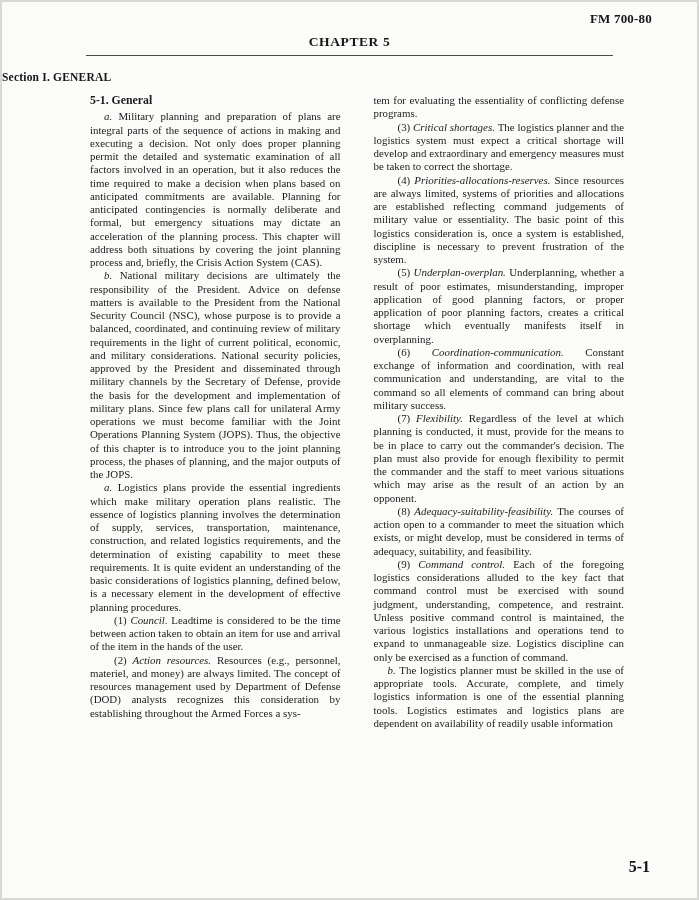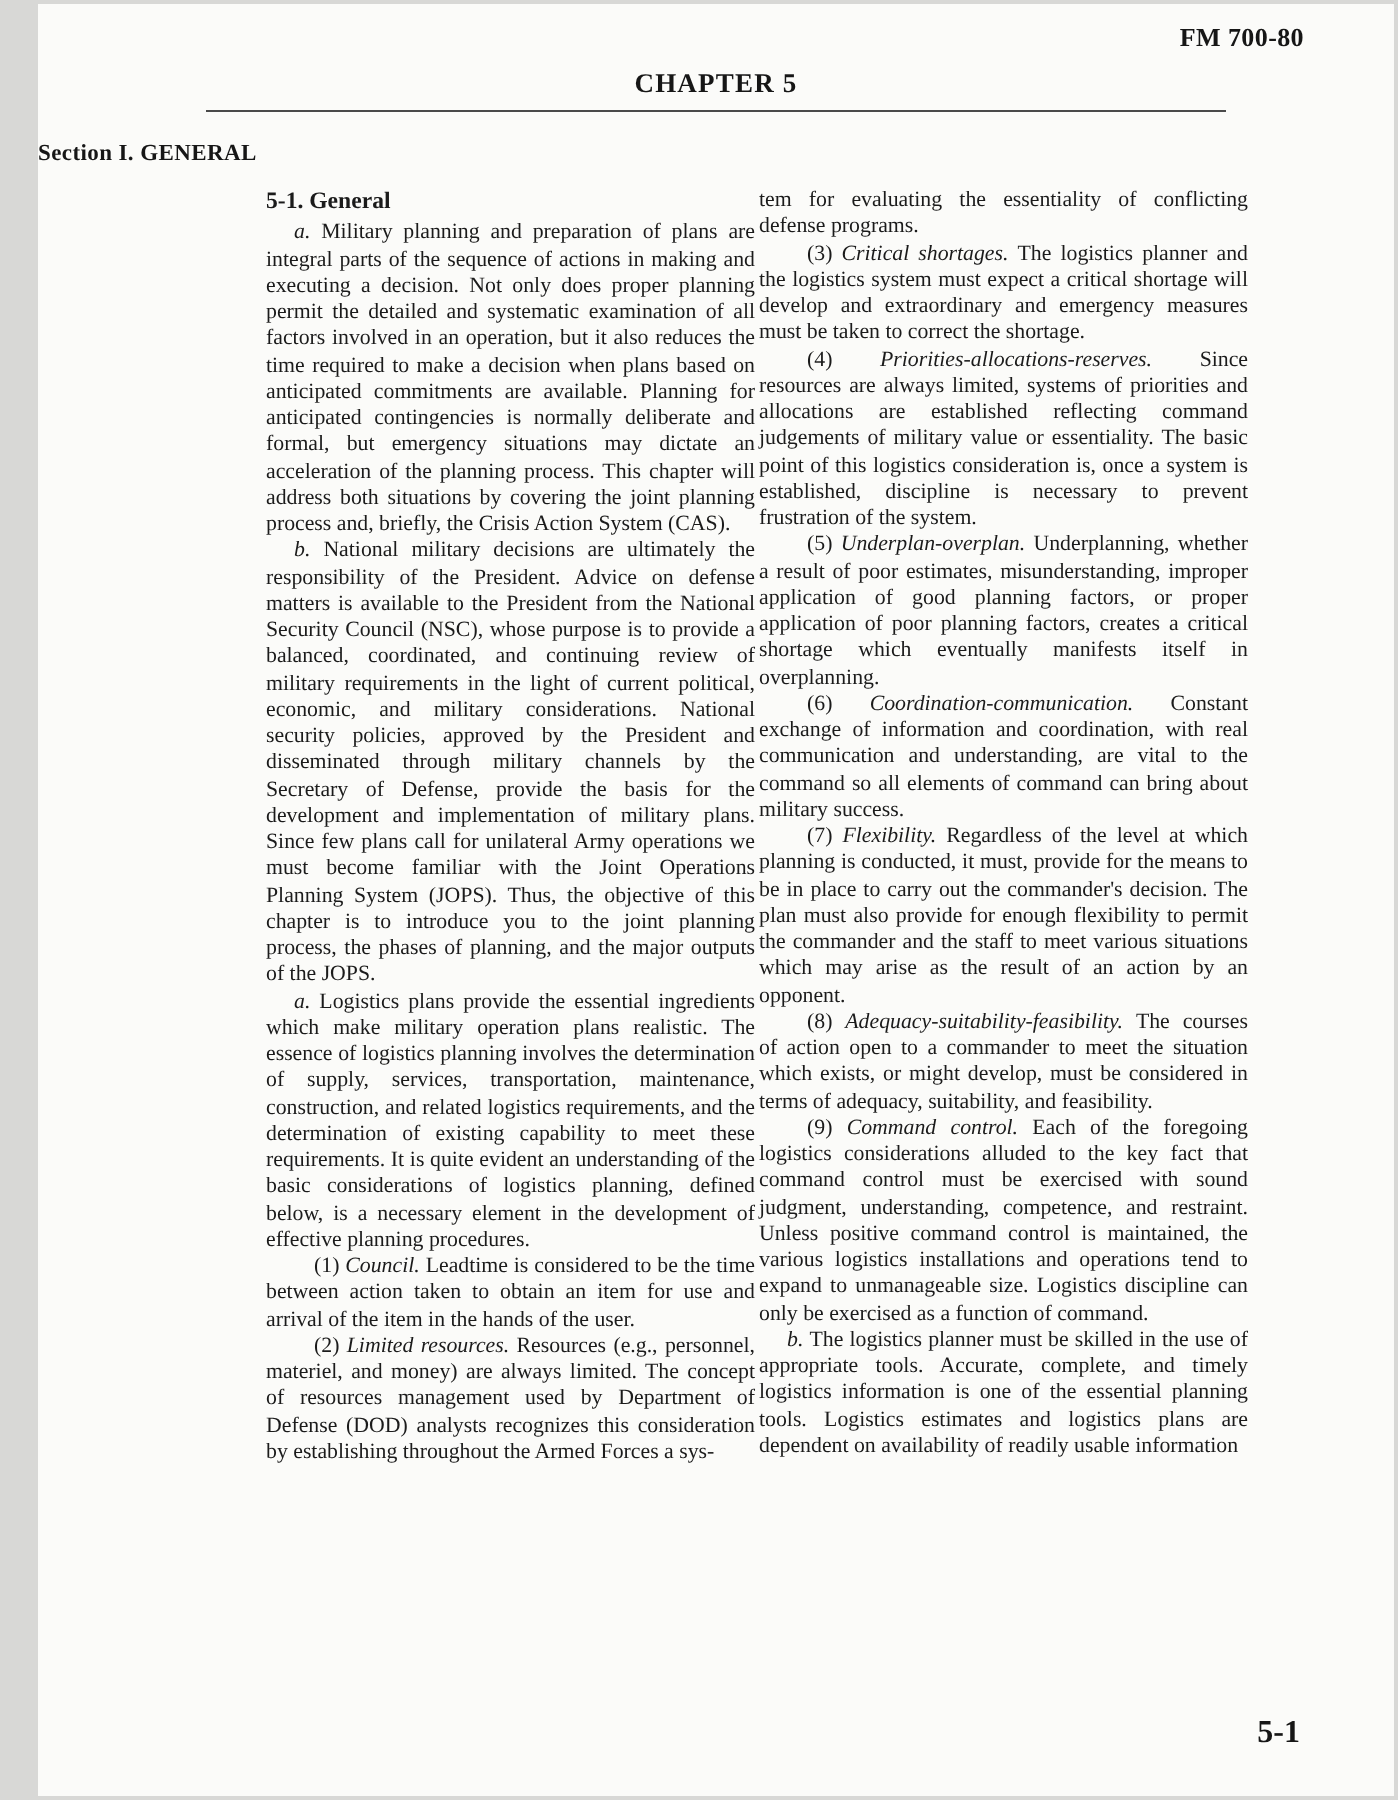--- a/index.html
+++ b/index.html
@@ -7,21 +7,20 @@
     width: 699px; height: 900px;
     background: #d8d8d6;
     font-family: "Liberation Serif", "DejaVu Serif", serif;
     position: relative;
     overflow: hidden;
   }
   .page {
     position: absolute; inset: 2px;
     background: #fbfbf9;
     color: #161616;
-    margin-left: 17px;
   }
   .header-right {
     position: absolute; top: 9px; right: 45px;
     font-weight: bold; font-size: 13px; letter-spacing: .2px;
   }
   .chapter-block {
     padding-top: 32px;
     text-align: center;
     font-weight: bold;
   }
@@ -29,22 +28,22 @@
   .chapter-line2 { font-size: 13.5px; letter-spacing: .2px; margin-top: 1px; }
   .title-rule {
     border: 0; border-top: 1.2px solid #4a4a4a;
     margin: 5px 84px 0 84px;
   }
   .section-title {
     text-align: left; font-weight: bold;
     font-size: 11.5px; margin-top: 15px; letter-spacing: .2px;
   }
   .columns {
-    display: flex; gap: 2px;
-    padding: 11px 73px 0 114px;
+    display: flex; gap: 33px;
+    padding: 11px 73px 0 88px;
   }
   .col {
     flex: 1 1 0; min-width: 0;
     font-size: 10.9px; line-height: 13.25px;
     text-align: justify;
     color: #1b1b1b;
   }
   .sec-heading {
     font-size: 11.8px; font-weight: bold;
     margin: 5px 0 3px 0; text-align: left;
@@ -75,21 +74,21 @@
 
   <div class="section-title">Section I. GENERAL</div>
 
   <div class="columns">
     <div class="col">
         <div class="sec-heading">5-1. General</div>
         <p class="para indent"><span class="lead">a. </span>Military planning and preparation of plans are integral parts of the sequence of actions in making and executing a decision. Not only does proper planning permit the detailed and systematic examination of all factors involved in an operation, but it also reduces the time required to make a decision when plans based on anticipated commitments are available. Planning for anticipated contingencies is normally deliberate and formal, but emergency situations may dictate an acceleration of the planning process. This chapter will address both situations by covering the joint planning process and, briefly, the Crisis Action System (CAS).</p>
         <p class="para indent"><span class="lead">b. </span>National military decisions are ultimately the responsibility of the President. Advice on defense matters is available to the President from the National Security Council (NSC), whose purpose is to provide a balanced, coordinated, and continuing review of military requirements in the light of current political, economic, and military considerations. National security policies, approved by the President and disseminated through military channels by the Secretary of Defense, provide the basis for the development and implementation of military plans. Since few plans call for unilateral Army operations we must become familiar with the Joint Operations Planning System (JOPS). Thus, the objective of this chapter is to introduce you to the joint planning process, the phases of planning, and the major outputs of the JOPS.</p>
         <p class="para indent"><span class="lead">a. </span>Logistics plans provide the essential ingredients which make military operation plans realistic. The essence of logistics planning involves the determination of supply, services, transportation, maintenance, construction, and related logistics requirements, and the determination of existing capability to meet these requirements. It is quite evident an understanding of the basic considerations of logistics planning, defined below, is a necessary element in the development of effective planning procedures.</p>
         <p class="para indent-num"><span>(1) </span><span class="term">Council. </span>Leadtime is considered to be the time between action taken to obtain an item for use and arrival of the item in the hands of the user.</p>
-        <p class="para indent-num"><span>(2) </span><span class="term">Limited resources. </span>Resources (e.g., personnel, materiel, and money) are always limited. The concept of resources management used by Department of Defense (DOD) analysts recognizes this consideration by establishing throughout the Armed Forces a sys-</p>
+        <p class="para indent-num"><span>(2) </span><span class="term">Action resources. </span>Resources (e.g., personnel, materiel, and money) are always limited. The concept of resources management used by Department of Defense (DOD) analysts recognizes this consideration by establishing throughout the Armed Forces a sys-</p>
       </div>
     <div class="col">
         <p class="para no-indent">tem for evaluating the essentiality of conflicting defense programs.</p>
         <p class="para indent-num"><span>(3) </span><span class="term">Critical shortages. </span>The logistics planner and the logistics system must expect a critical shortage will develop and extraordinary and emergency measures must be taken to correct the shortage.</p>
         <p class="para indent-num"><span>(4) </span><span class="term">Priorities-allocations-reserves. </span>Since resources are always limited, systems of priorities and allocations are established reflecting command judgements of military value or essentiality. The basic point of this logistics consideration is, once a system is established, discipline is necessary to prevent frustration of the system.</p>
         <p class="para indent-num"><span>(5) </span><span class="term">Underplan-overplan. </span>Underplanning, whether a result of poor estimates, misunderstanding, improper application of good planning factors, or proper application of poor planning factors, creates a critical shortage which eventually manifests itself in overplanning.</p>
         <p class="para indent-num"><span>(6) </span><span class="term">Coordination-communication. </span>Constant exchange of information and coordination, with real communication and understanding, are vital to the command so all elements of command can bring about military success.</p>
         <p class="para indent-num"><span>(7) </span><span class="term">Flexibility. </span>Regardless of the level at which planning is conducted, it must, provide for the means to be in place to carry out the commander's decision. The plan must also provide for enough flexibility to permit the commander and the staff to meet various situations which may arise as the result of an action by an opponent.</p>
         <p class="para indent-num"><span>(8) </span><span class="term">Adequacy-suitability-feasibility. </span>The courses of action open to a commander to meet the situation which exists, or might develop, must be considered in terms of adequacy, suitability, and feasibility.</p>
         <p class="para indent-num"><span>(9) </span><span class="term">Command control. </span>Each of the foregoing logistics considerations alluded to the key fact that command control must be exercised with sound judgment, understanding, competence, and restraint. Unless positive command control is maintained, the various logistics installations and operations tend to expand to unmanageable size. Logistics discipline can only be exercised as a function of command.</p>

